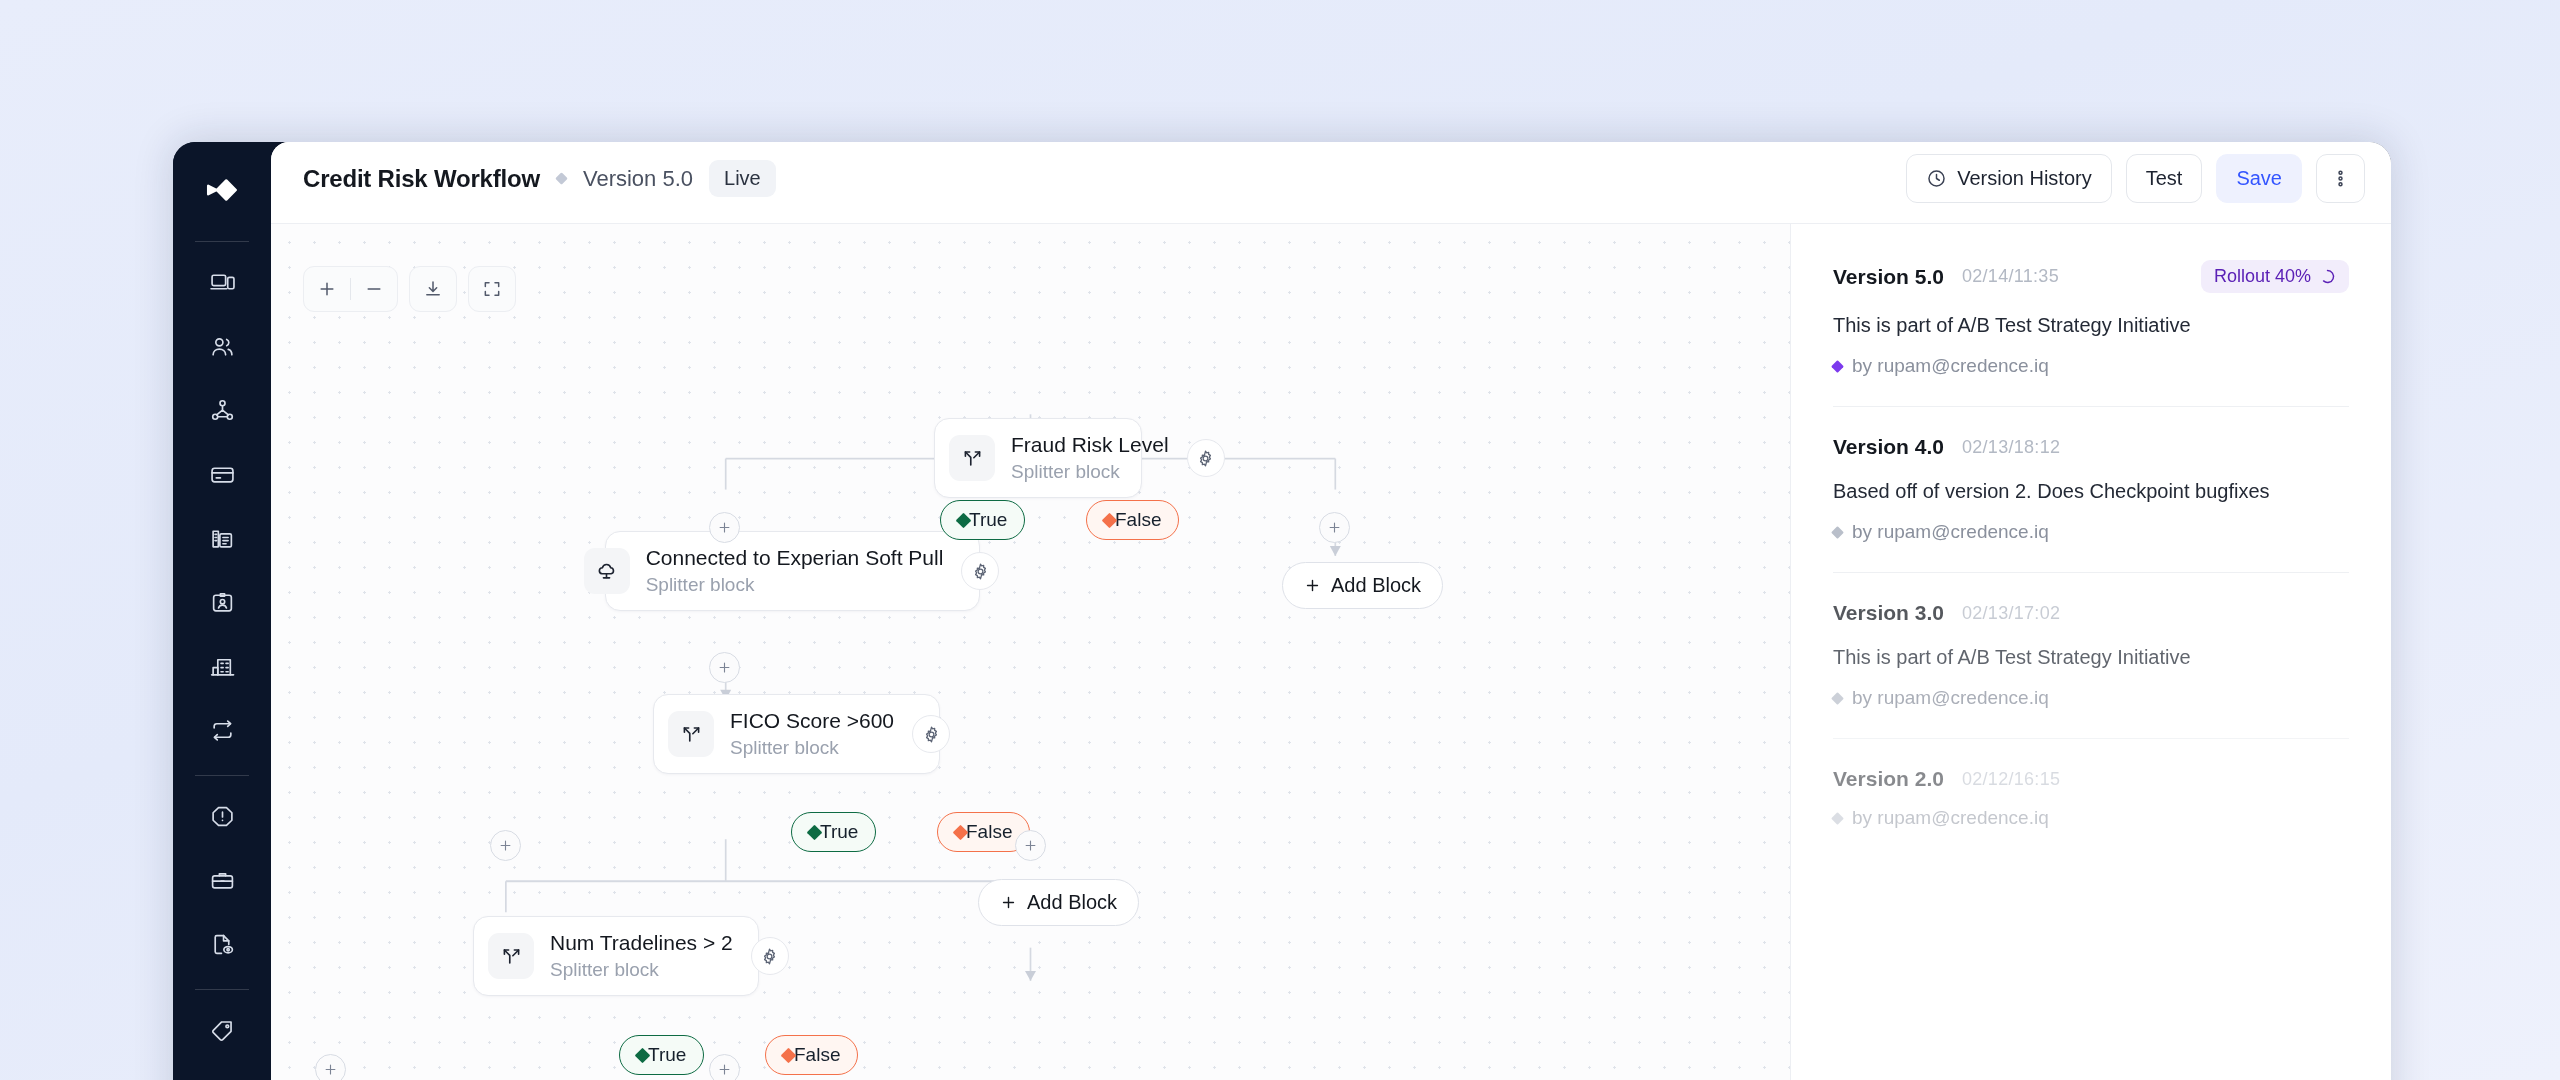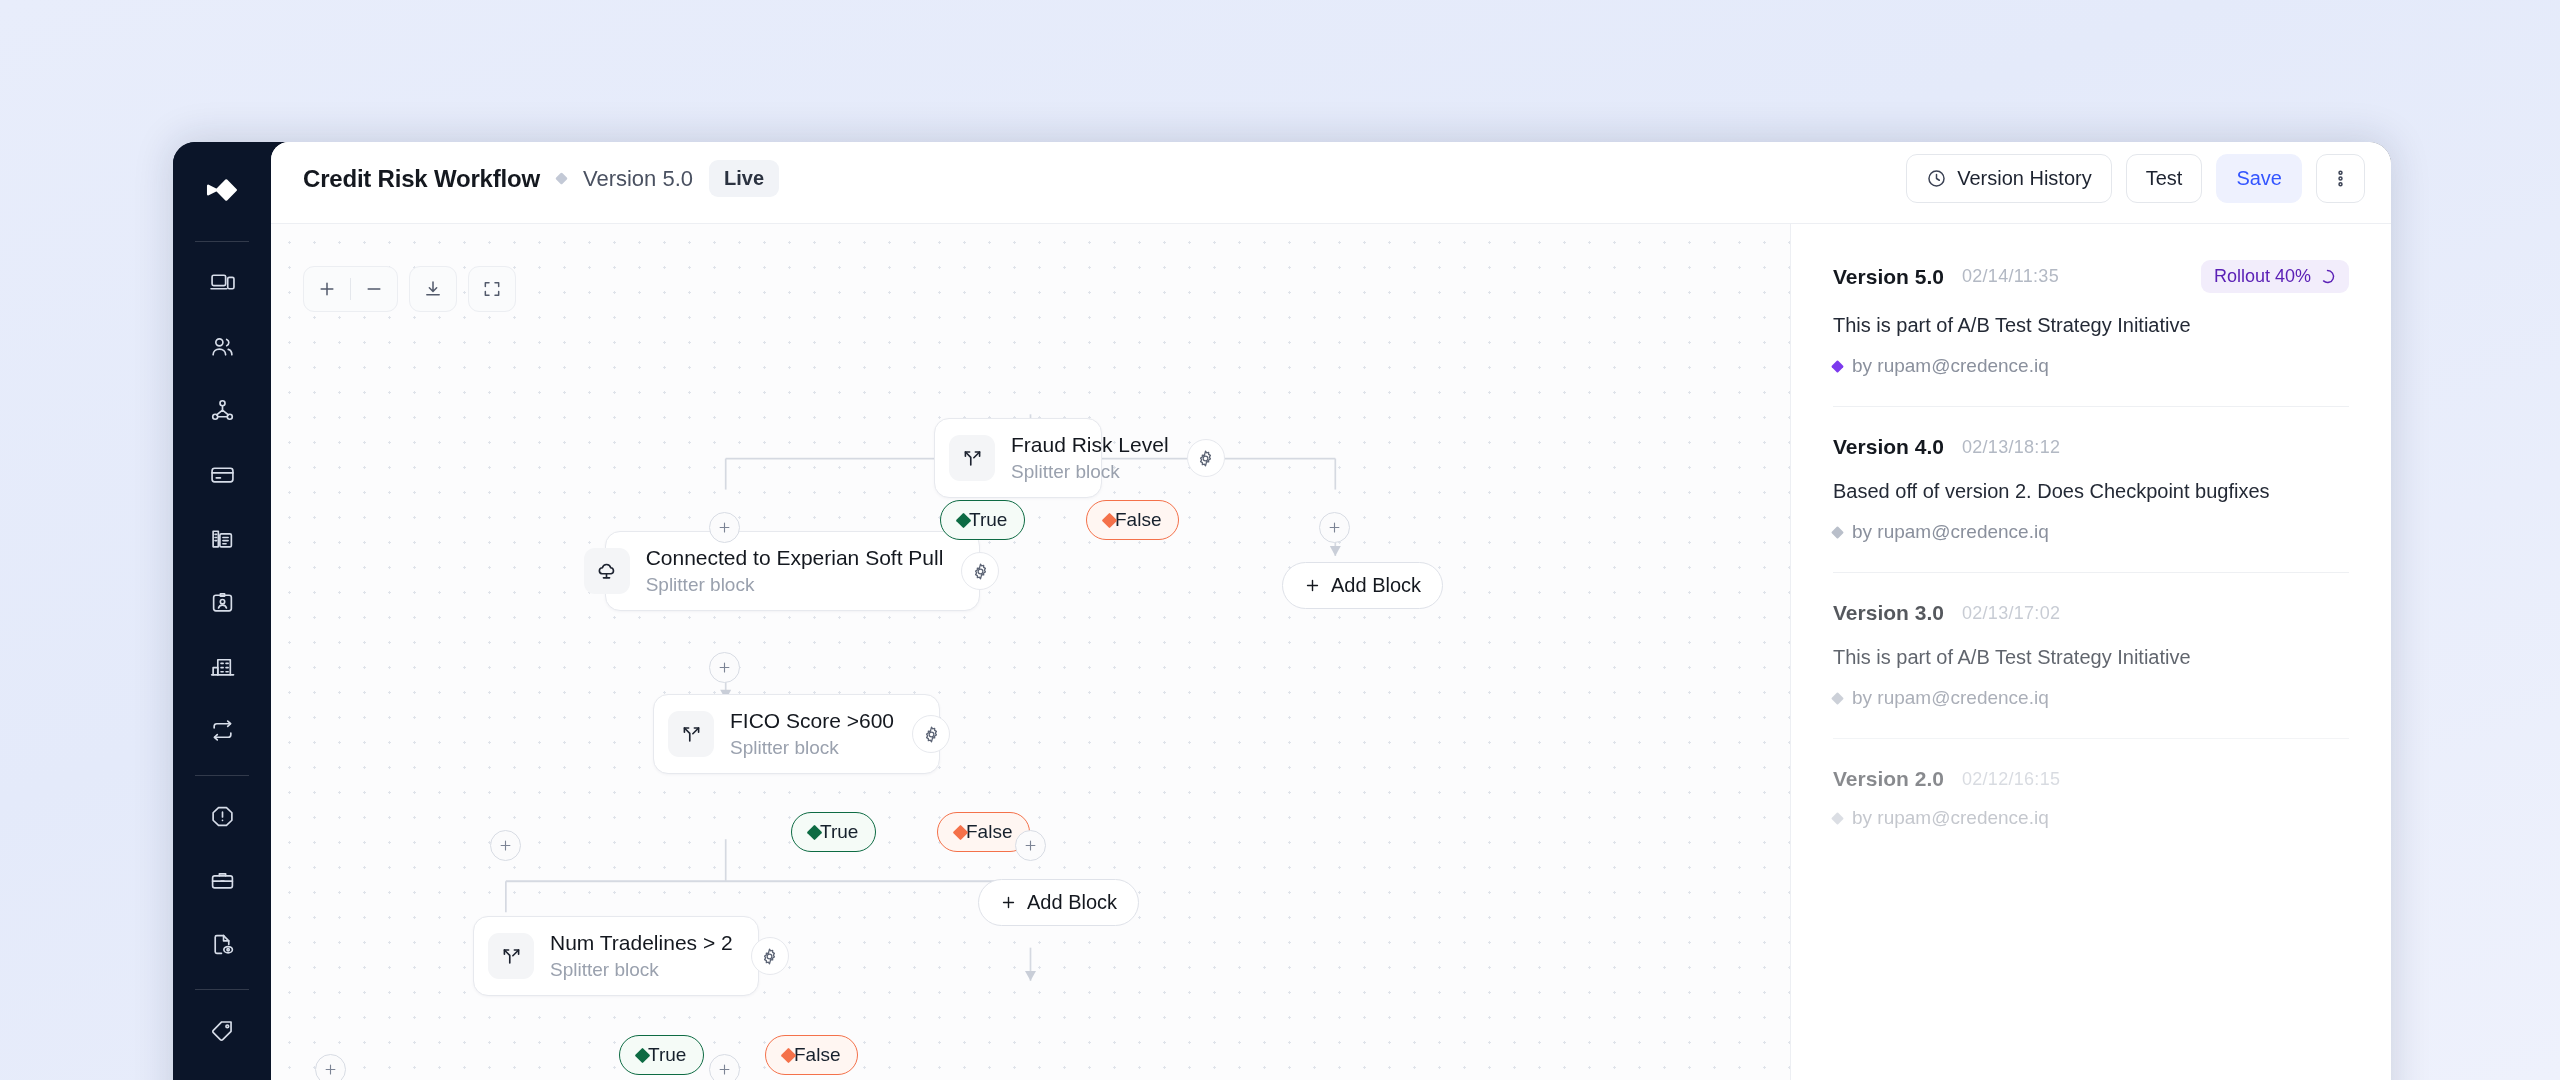--- a/index.html
+++ b/index.html
@@ -46,21 +46,21 @@
   #topbar{
     height:82px; flex:0 0 82px; display:flex; align-items:center;
     padding:0 26px 8px 32px; border-bottom:1px solid #edeff3; background:#fff;
   }
   #wf-title{ font-size:24px; font-weight:700; color:#14181f; letter-spacing:-.2px;}
   .hdr-diamond{ width:9px;height:9px; background:#c3c9d6; margin:0 17px;
                 transform:rotate(45deg); border-radius:1.5px;}
   #wf-version{ font-size:22px; color:#4a5161; font-weight:400;}
   #live-badge{
     margin-left:16px; background:#f1f3f7; color:#2b3240; font-size:20px;
-    padding:7px 15px; border-radius:9px; font-weight:700;
+    padding:7px 15px; border-radius:9px; font-weight:400;
   }
   .spacer{ flex:1; }
   .hbtn{
     height:49px; border:1px solid #e4e7ec; border-radius:11px; background:#fff;
     display:flex; align-items:center; gap:10px; padding:0 19px;
     font-size:20px; color:#1d2330; cursor:pointer; margin-left:14px;
   }
   .hbtn svg{ width:21px;height:21px;stroke:#3b4254;stroke-width:1.7;fill:none;
              stroke-linecap:round;stroke-linejoin:round;}
   #save-btn{ background:#eef1fe; border-color:#eef1fe; color:#3355ff; font-weight:500;}
@@ -378,21 +378,21 @@
             <path d="M455 305 l-5.5 -9 h11 z" transform="translate(0,-1)"></path>
             <path d="M455 430 l-5.5 -9 h11 z" transform="translate(0,0)"></path>
             <path d="M235 690 l-5.5 -9 h11 z"></path>
             <path d="M1065 300 l-5.5 -9 h11 z"></path>
             <path d="M760 684 l-5.5 -9 h11 z"></path>
             <path d="M60 914 l-5.5 -9 h11 z"></path>
             <path d="M455 914 l-5.5 -9 h11 z"></path>
           </g>
         </svg>
 
-        <div class="node" style="left:663px;top:194px;width:168px;">
+        <div class="node" style="left:663px;top:194px;width:208px;">
           <div class="node-ico">
             <svg viewBox="0 0 24 24">
                 <path d="M4.6 5.2l5.6 5.6v8"></path>
                 <path d="M4.6 5.2h4.4M4.6 5.2v4.4"></path>
                 <path d="M19.4 5.2l-6 6"></path>
                 <path d="M19.4 5.2h-4.4M19.4 5.2v4.4"></path>
               </svg>
           </div>
           <div class="node-txt">
             <div class="node-title">Fraud Risk Level</div>

